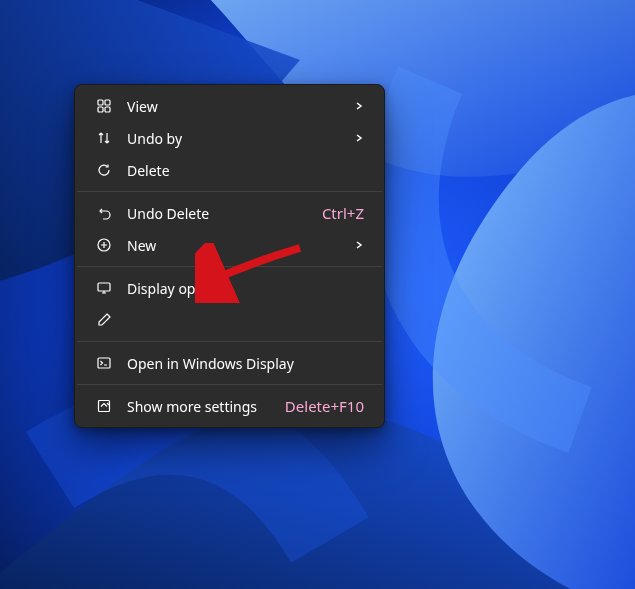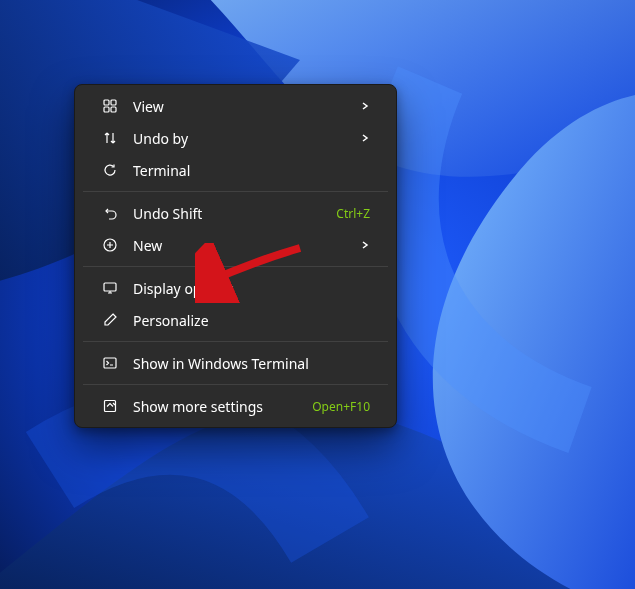--- a/index.html
+++ b/index.html
@@ -5,28 +5,28 @@
   html,body{margin:0;padding:0;width:635px;height:589px;overflow:hidden;
     font-family:"Segoe UI Variable","Segoe UI",system-ui,sans-serif;
     background:#0a2050;}
   
   .wallpaper{position:absolute;inset:0;z-index:0;}
   .wallpaper svg{width:100%;height:100%;display:block;}
 
   .menu{position:absolute;left:74px;top:84px;width:305px;
     background:#2c2c2c;border:1px solid #1a1a1a;border-radius:8px;
     box-shadow:0 20px 40px rgba(0,0,0,.5),0 4px 12px rgba(0,0,0,.35);
-    padding:5px 8px;z-index:5;}
+    padding:5px 2px;z-index:5;}
   .sep{height:1px;background:rgba(255,255,255,.10);margin:5px 0;}
   .mi{display:flex;align-items:center;height:32px;padding:0 14px;
     color:#fff;font-size:14px;cursor:default;border-radius:4px;margin:0 4px;}
   .ic{width:18px;height:18px;flex:0 0 18px;display:flex;align-items:center;justify-content:center;margin-right:14px;}
   .ic svg{width:16px;height:16px;stroke:#fff;fill:none;stroke-width:1.2;}
   .lbl{flex:1 1 auto;}
-  .accel{flex:0 0 auto;color:#84cc16;font-size:12px;margin-left:8px;}
+  .accel{flex:0 0 auto;color:#f9a8d4;font-size:15px;margin-left:8px;}
   .sub{flex:0 0 auto;margin-left:8px;display:flex;align-items:center;}
   .sub svg{width:10px;height:10px;stroke:#fff;fill:none;stroke-width:1.5;}
 
   .arrow{position:absolute;left:195px;top:243px;width:110px;height:60px;z-index:30;pointer-events:none;}
   .arrow svg{width:100%;height:100%;}
 </style>
 </head>
 <body>
 
 <div class="wallpaper">
@@ -91,31 +91,31 @@
         </svg>
       </span>
     </div>
     <div class="mi">
       <span class="ic">
         <svg viewBox="0 0 16 16">
           <path d="M13 8a5 5 0 1 1-1.5-3.5"></path>
           <path d="M12 2.5V5h-2.5"></path>
         </svg>
       </span>
-      <span class="lbl">Terminal</span>
+      <span class="lbl">Delete</span>
     </div>
     <div class="sep"></div>
     <div class="mi">
       <span class="ic">
         <svg viewBox="0 0 16 16">
           <path d="M4 6h6a4 4 0 0 1 0 8H7"></path>
           <path d="M6 4 4 6l2 2"></path>
         </svg>
       </span>
-      <span class="lbl">Undo Shift</span>
+      <span class="lbl">Undo Delete</span>
       <span class="accel">Ctrl+Z</span>
     </div>
     <div class="mi">
       <span class="ic">
         <svg viewBox="0 0 16 16">
           <circle cx="8" cy="8" r="6"></circle>
           <path d="M8 5v6M5 8h6"></path>
         </svg>
       </span>
       <span class="lbl">New</span>
@@ -134,43 +134,42 @@
         </svg>
       </span>
       <span class="lbl">Display options</span>
     </div>
     <div class="mi">
       <span class="ic">
         <svg viewBox="0 0 16 16">
           <path d="M11 2l3 3L6 13H3v-3z"></path>
         </svg>
       </span>
-      <span class="lbl">Personalize</span>
     </div>
     <div class="sep"></div>
     <div class="mi">
       <span class="ic">
         <svg viewBox="0 0 16 16">
           <rect x="2" y="3" width="12" height="10" rx="1"></rect>
           <path d="M4.5 6l2 2-2 2M8 10h3"></path>
         </svg>
       </span>
-      <span class="lbl">Show in Windows Terminal</span>
+      <span class="lbl">Open in Windows Display</span>
     </div>
     <div class="sep"></div>
     <div class="mi">
       <span class="ic">
         <svg viewBox="0 0 16 16">
           <rect x="2.5" y="2.5" width="11" height="11" rx="1"></rect>
           <path d="M5 8.5l3-3 3 3"></path>
           <path d="M11 5l2 2"></path>
         </svg>
       </span>
       <span class="lbl">Show more settings</span>
-      <span class="accel">Open+F10</span>
+      <span class="accel">Delete+F10</span>
     </div>
   </div>
 
 <div class="arrow">
 <svg viewBox="0 0 110 60">
   <defs>
         <marker id="ah" markerWidth="12" markerHeight="12" refX="3" refY="5" orient="auto">
     <path d="M0 0 L12 5 L0 10 Z" fill="#d4141a"></path>
         </marker>
       </defs>

